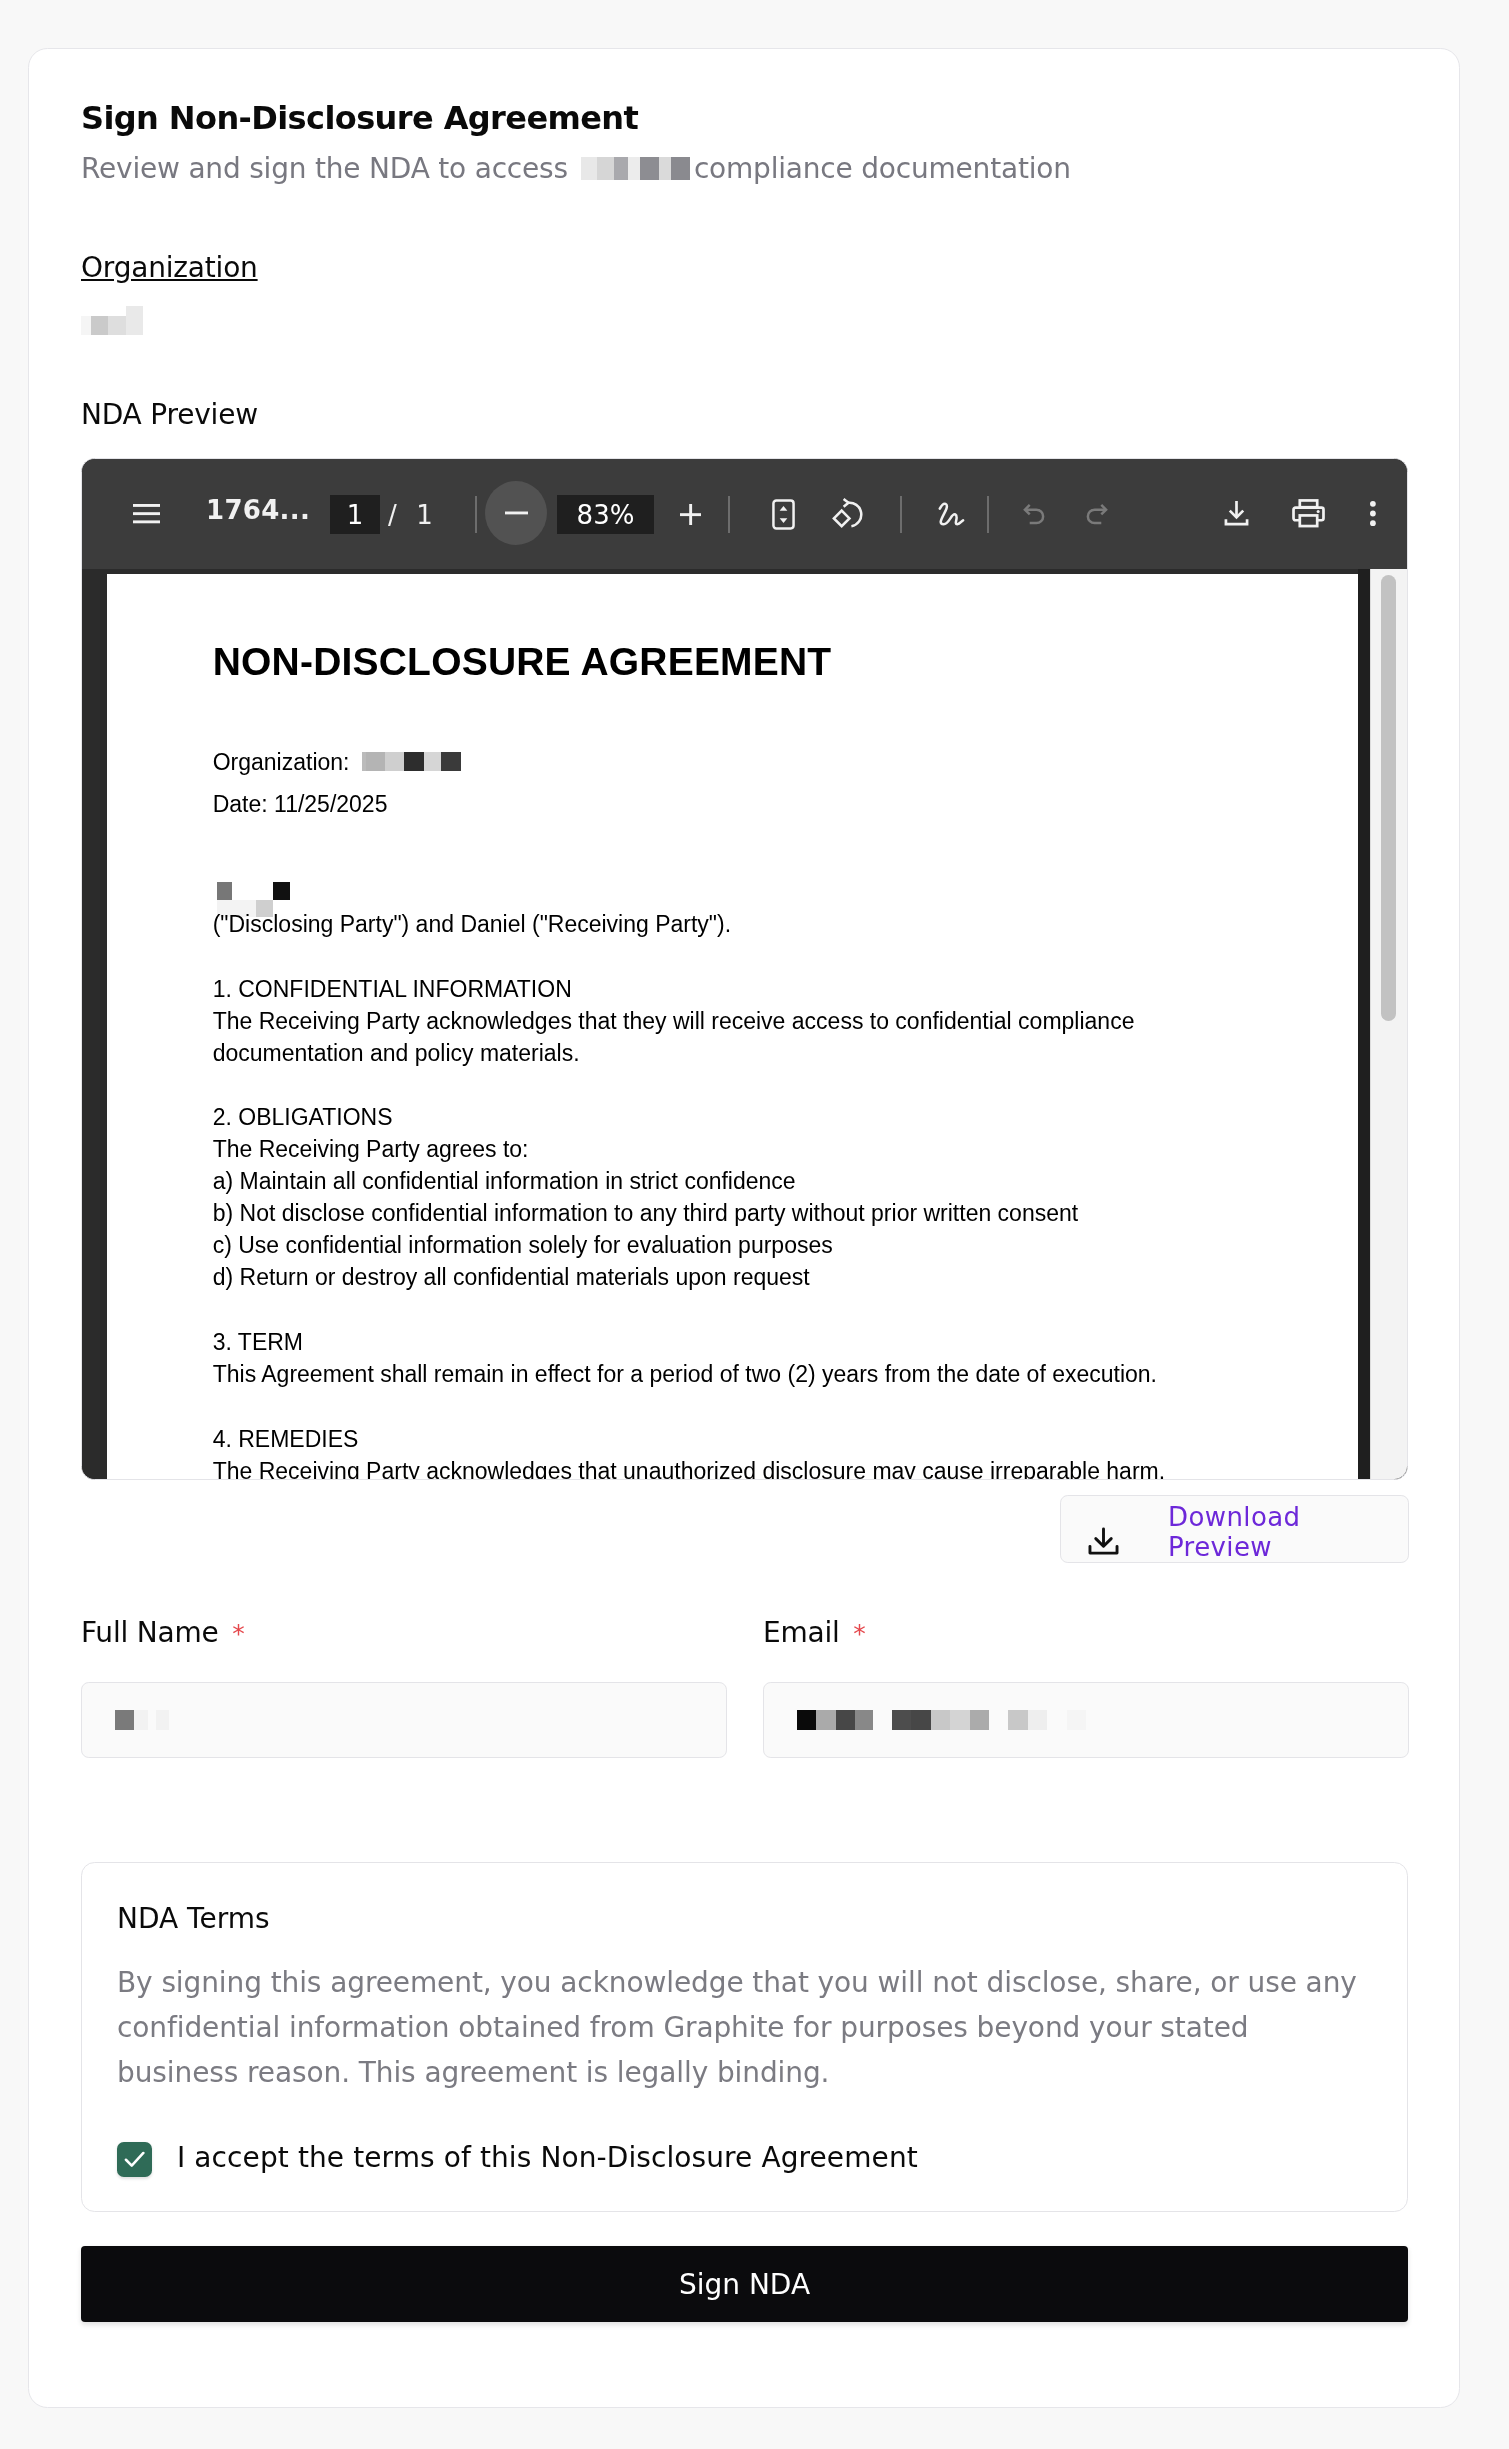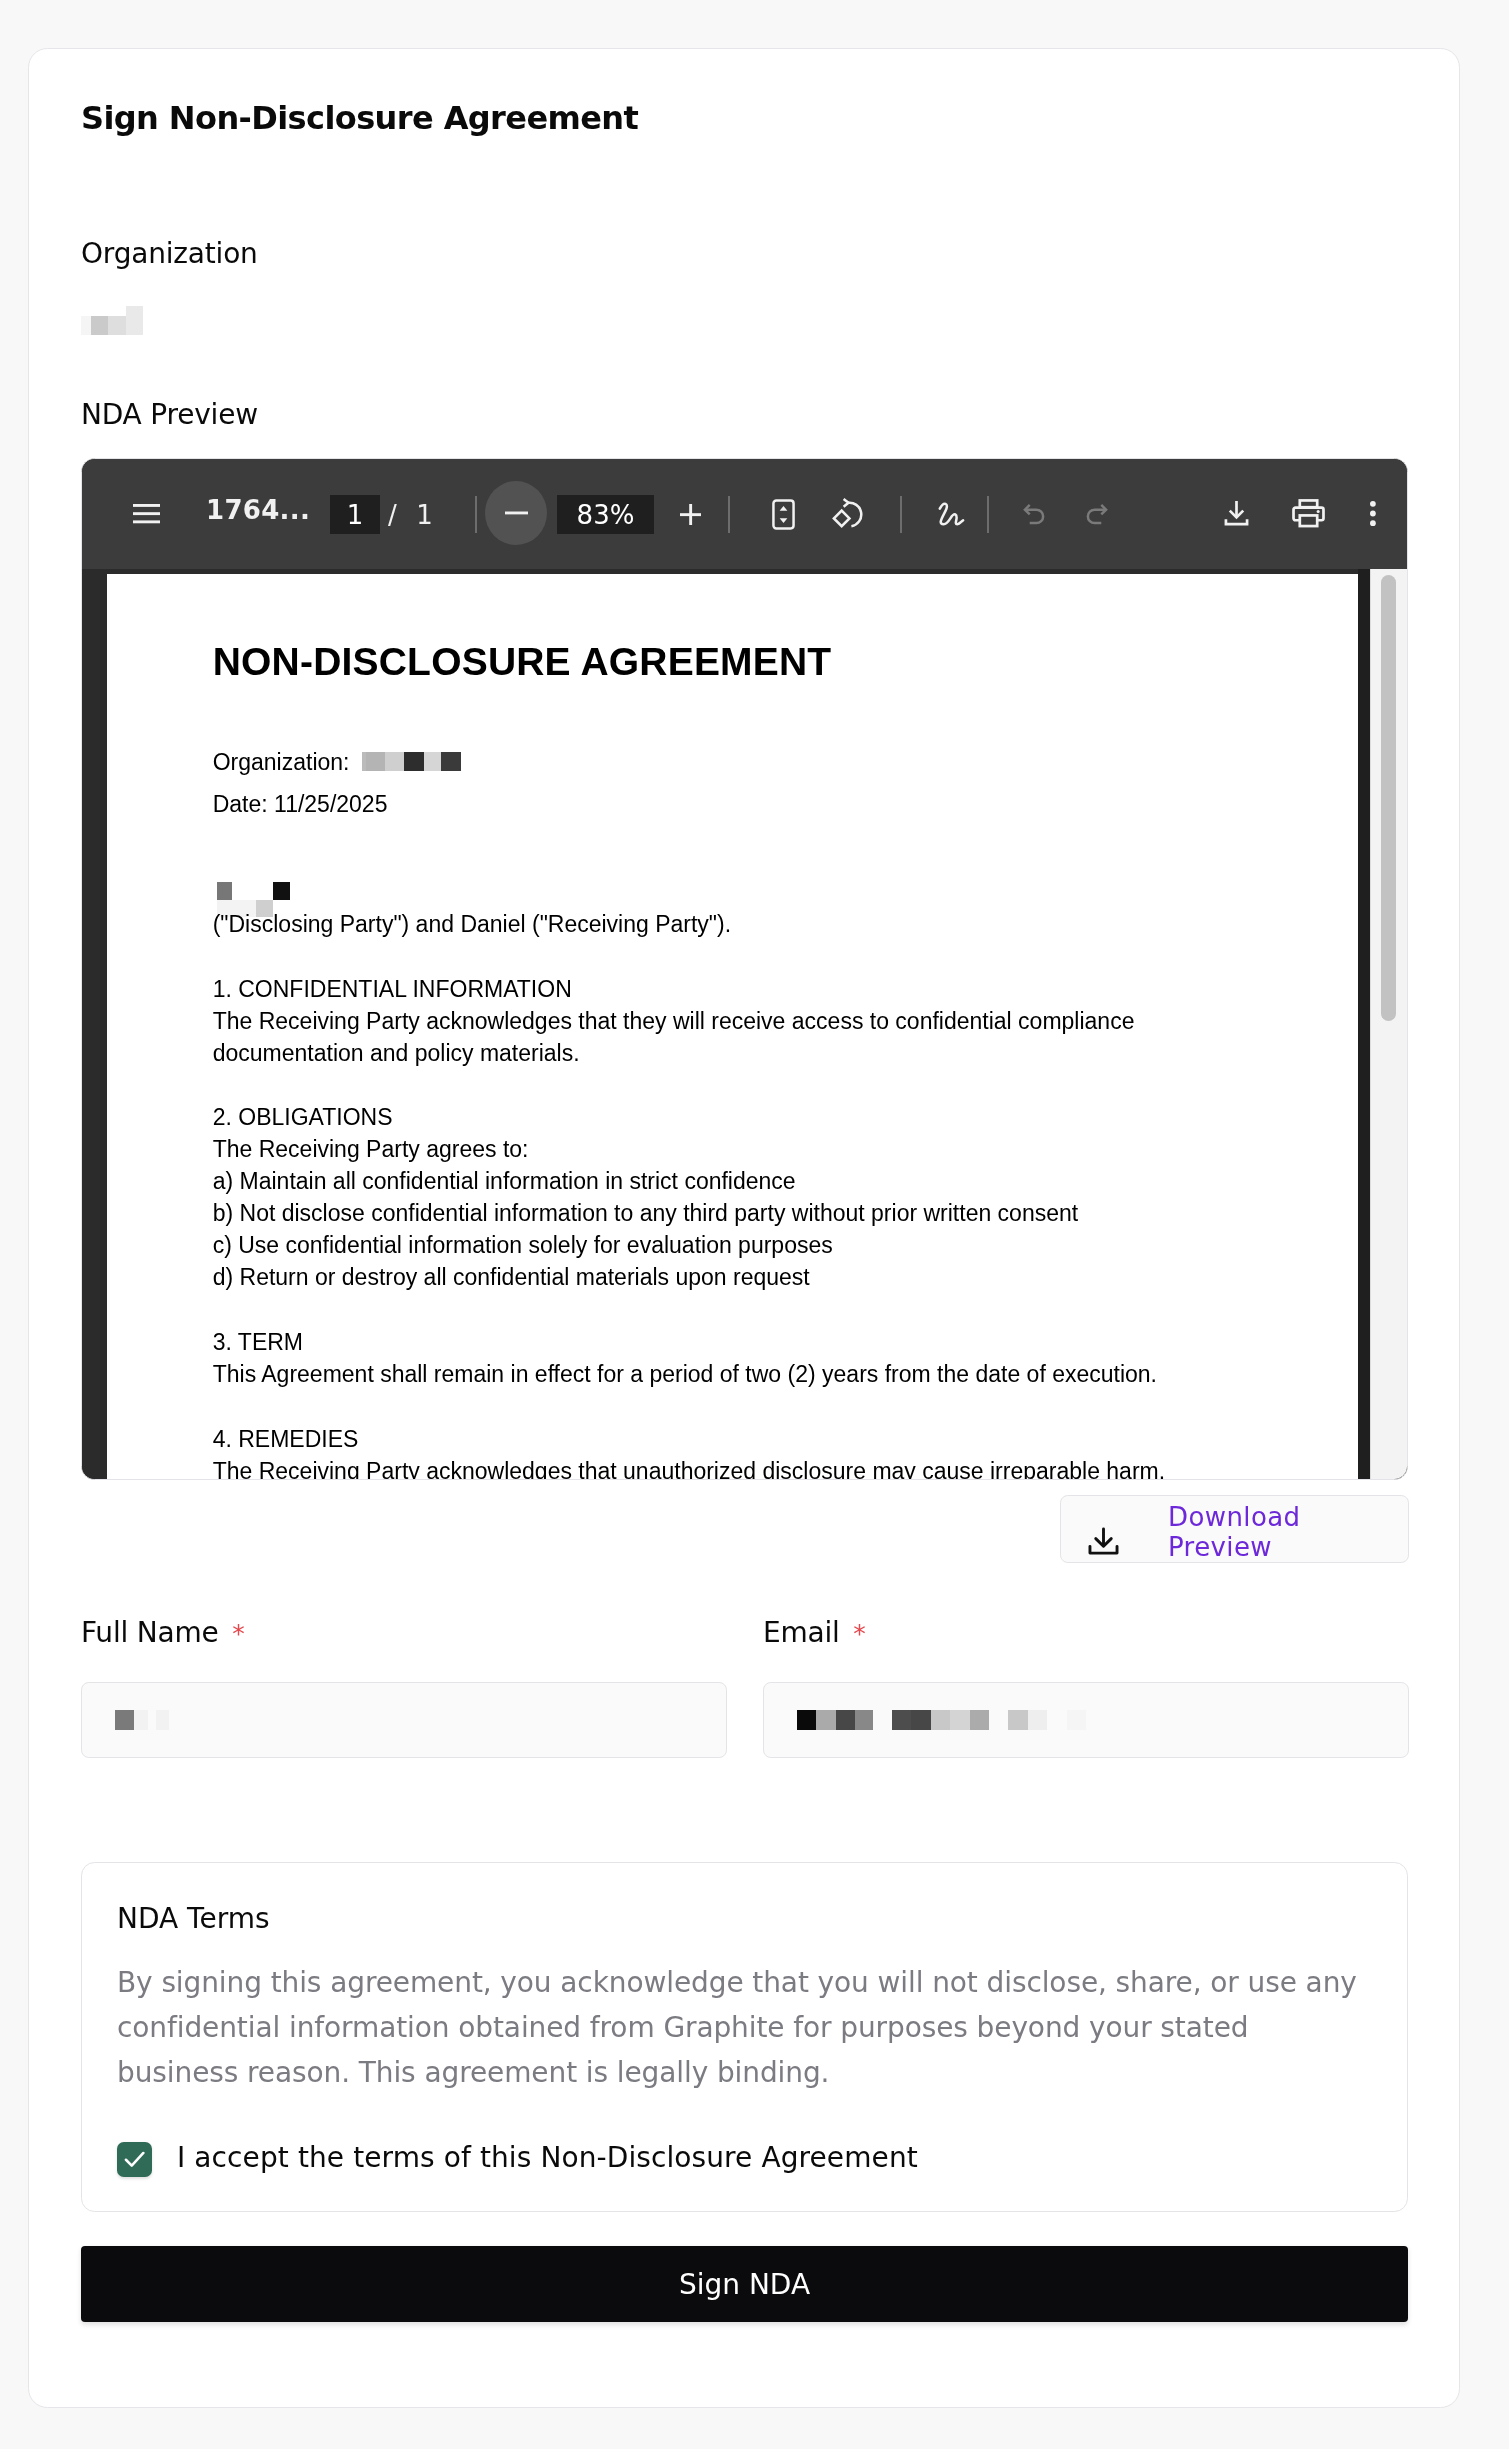--- a/index.html
+++ b/index.html
@@ -11,21 +11,21 @@
     background: #ffffff; border: 1.9px solid #e6e6ea; border-radius: 19.4px;
   }
   .abs { position: absolute; }
 
   .title { left: 52px; top: 50px; font-size: 32px; font-weight: bold; letter-spacing: -0.6px; color: #0a0a0a; }
   .subtitle { left: 52px; top: 103px; font-size: 28px; color: #787880; display: flex; align-items: center; white-space: nowrap; letter-spacing: -0.2px; }
   .redact { display: inline-block; height: 23px; }
   .redact span { display: inline-block; height: 100%; vertical-align: top; }
 
   .label { font-size: 28px; color: #0a0a0a; letter-spacing: -0.2px; }
-  .org-label { left: 52px; top: 188px; }
+  .org-label { left: 52px; top: 202px; text-decoration: underline; }
   .org-value { left: 52px; top: 257px; height: 29px; }
   .preview-label { left: 52px; top: 349px; }
 
   
   .viewer {
     left: 52px; top: 409px; width: 1327px; height: 1022px;
     border: 1.9px solid #e4e4e8; border-radius: 13.6px; overflow: hidden; background: #2b2b2b;
   }
   .toolbar {
     position: absolute; left: 0; top: 0; width: 100%; height: 110px; background: #3c3c3c;
@@ -86,20 +86,27 @@
     left: 52px; top: 2197px; width: 1327px; height: 76px; background: #0b0b0d; border-radius: 4px; color: #fff;
     display: flex; align-items: center; justify-content: center; font-size: 28px; box-shadow: 0 2.9px 4.9px rgba(0,0,0,0.12);
   }
 </style>
 </head>
 <body>
 
 <div class="card">
 
   <div class="abs title">Sign Non-Disclosure Agreement</div>
+  <div class="abs subtitle">
+    <span>Review and sign the NDA to access</span>
+    <span class="redact" style="margin-left:13.6px;margin-right:3.9px;height:23px;">
+      <span style="width:15.5px;background:#e8e8e8;"></span><span style="width:17.5px;background:#d6d6d6;"></span><span style="width:13.6px;background:#a9a9ad;"></span><span style="width:11.6px;background:#ececec;"></span><span style="width:19.4px;background:#8d8d92;"></span><span style="width:11.6px;background:#dadada;"></span><span style="width:19.4px;background:#8a8a8f;"></span>
+    </span>
+    <span>compliance documentation</span>
+  </div>
 
   <div class="abs label org-label">Organization</div>
   <div class="abs org-value redact">
     <span style="width:9.7px;background:#f5f5f5;margin-top:9.7px;height:19.4px;"></span><span style="width:17.5px;background:#cacaca;margin-top:9.7px;height:19.4px;"></span><span style="width:17.5px;background:#dedede;margin-top:9.7px;height:19.4px;"></span><span style="width:17.5px;background:#e9e9e9;height:29px;"></span>
   </div>
 
   <div class="abs label preview-label">NDA Preview</div>
 
   <div class="abs viewer">
     <div class="toolbar">

